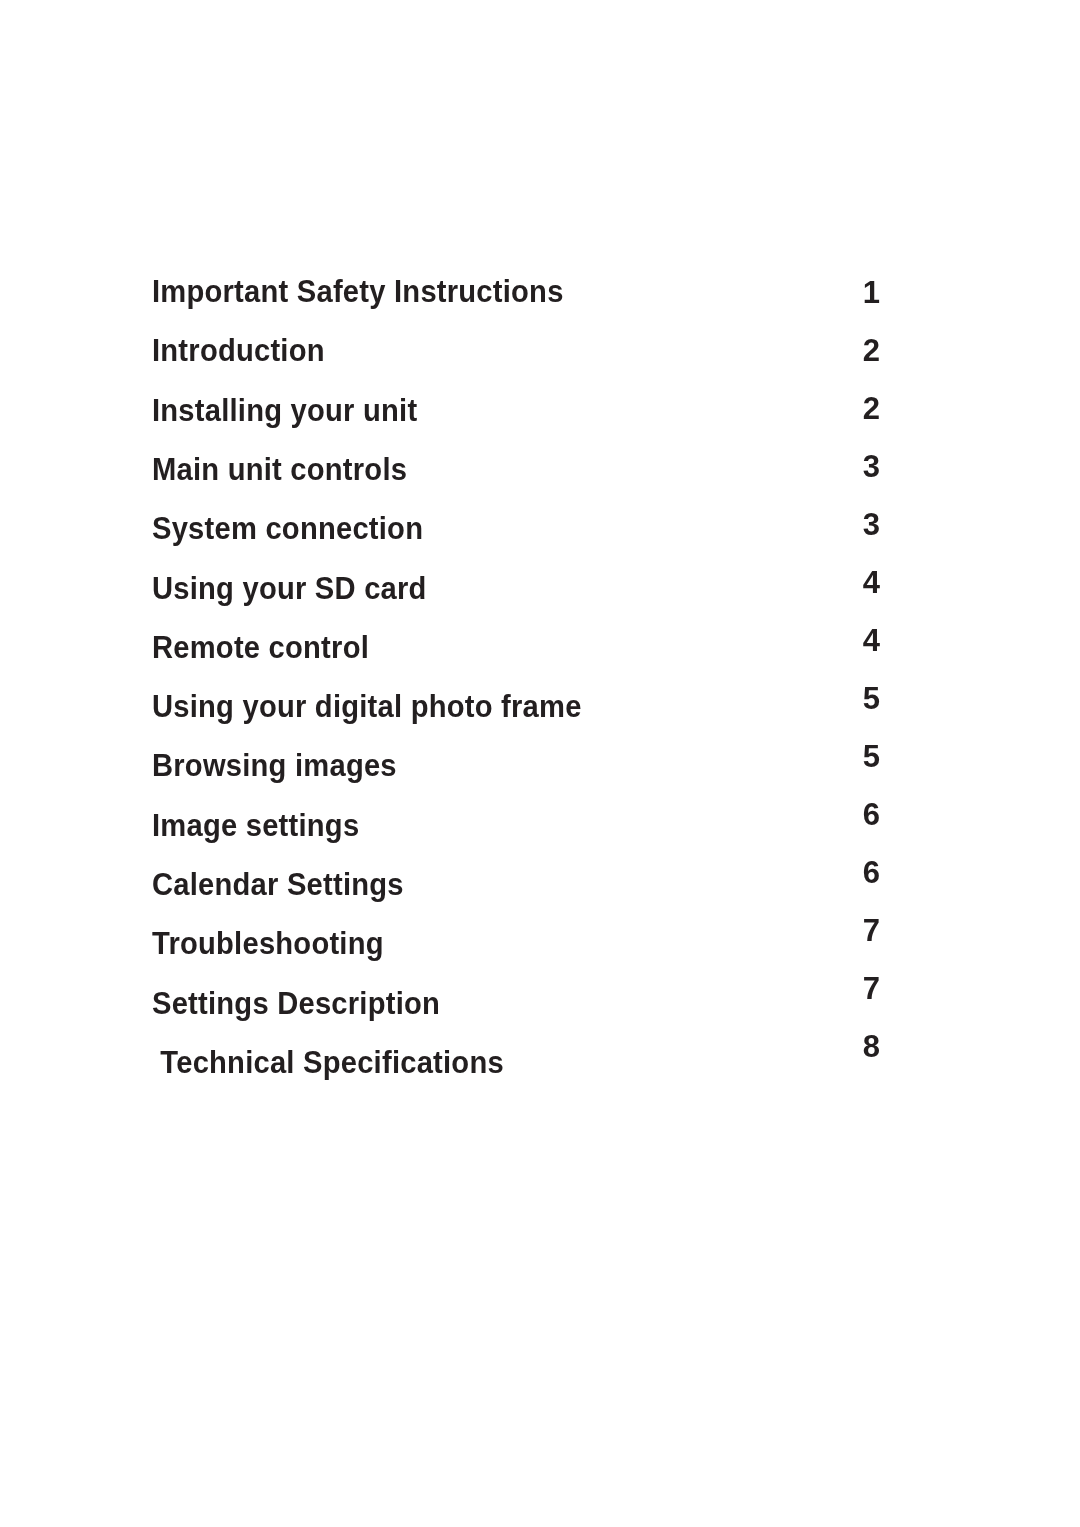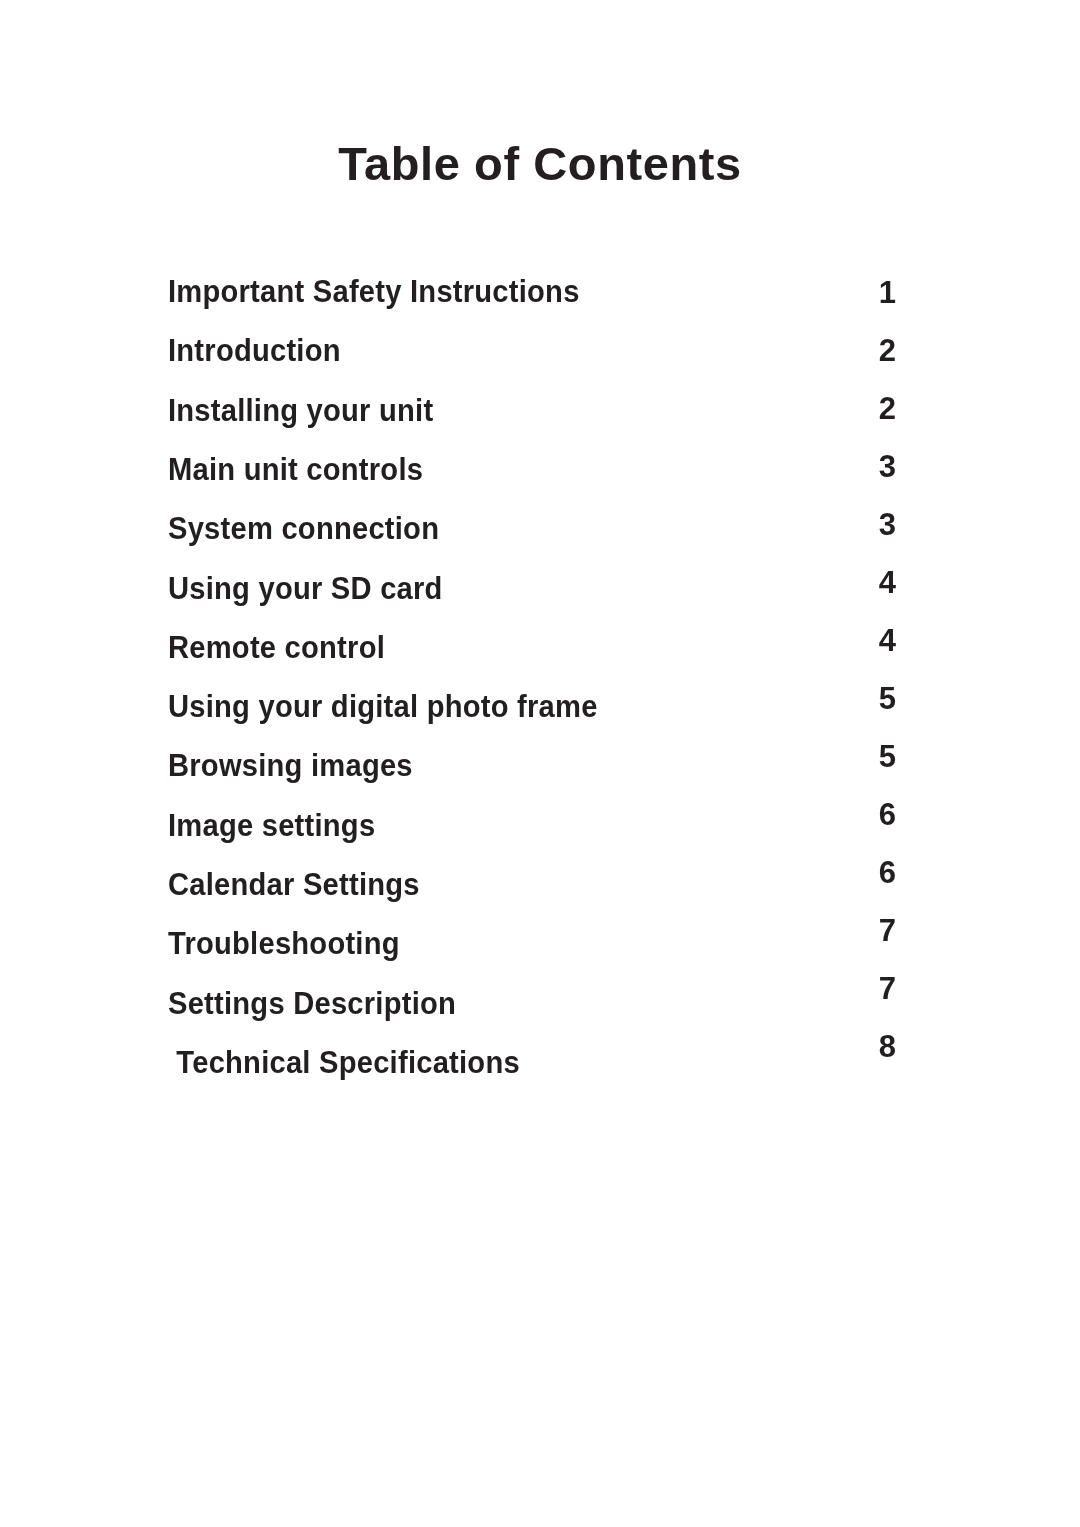--- a/index.html
+++ b/index.html
@@ -34,21 +34,21 @@
     font-weight: bold;
     letter-spacing: 0.6px;
     color: #231f20;
     line-height: 1.08;
     white-space: pre;
   }
 
   
   .toc {
     position: absolute;
-    left: 16px;
+    left: 0;
     top: 0;
     width: 964px;
     height: 1527px;
   }
 
   .toc-row {
     position: absolute;
     left: 0;
     width: 1080px;
     height: 0;
@@ -80,21 +80,20 @@
     color: #231f20;
     line-height: 31px;
     white-space: pre;
   }
 </style>
 </head>
 <body style="background: rgb(255, 255, 255);">
 
 <div class="page">
 
-  <h1 class="doc-title" style="color: rgb(35, 31, 32);">Table of Contents</h1>
 
   <div class="toc" id="toc-list">
       <div class="toc-row" style="top: 0px;">
         <span class="toc-label" style="top: 276px; color: rgb(35, 31, 32);">Important Safety Instructions</span>
         <span class="toc-page" style="top: 277px; color: rgb(35, 31, 32);">1</span>
       </div>
       <div class="toc-row" style="top: 0px;">
         <span class="toc-label" style="top: 335.3px; color: rgb(35, 31, 32);">Introduction</span>
         <span class="toc-page" style="top: 335px; color: rgb(35, 31, 32);">2</span>
       </div>

